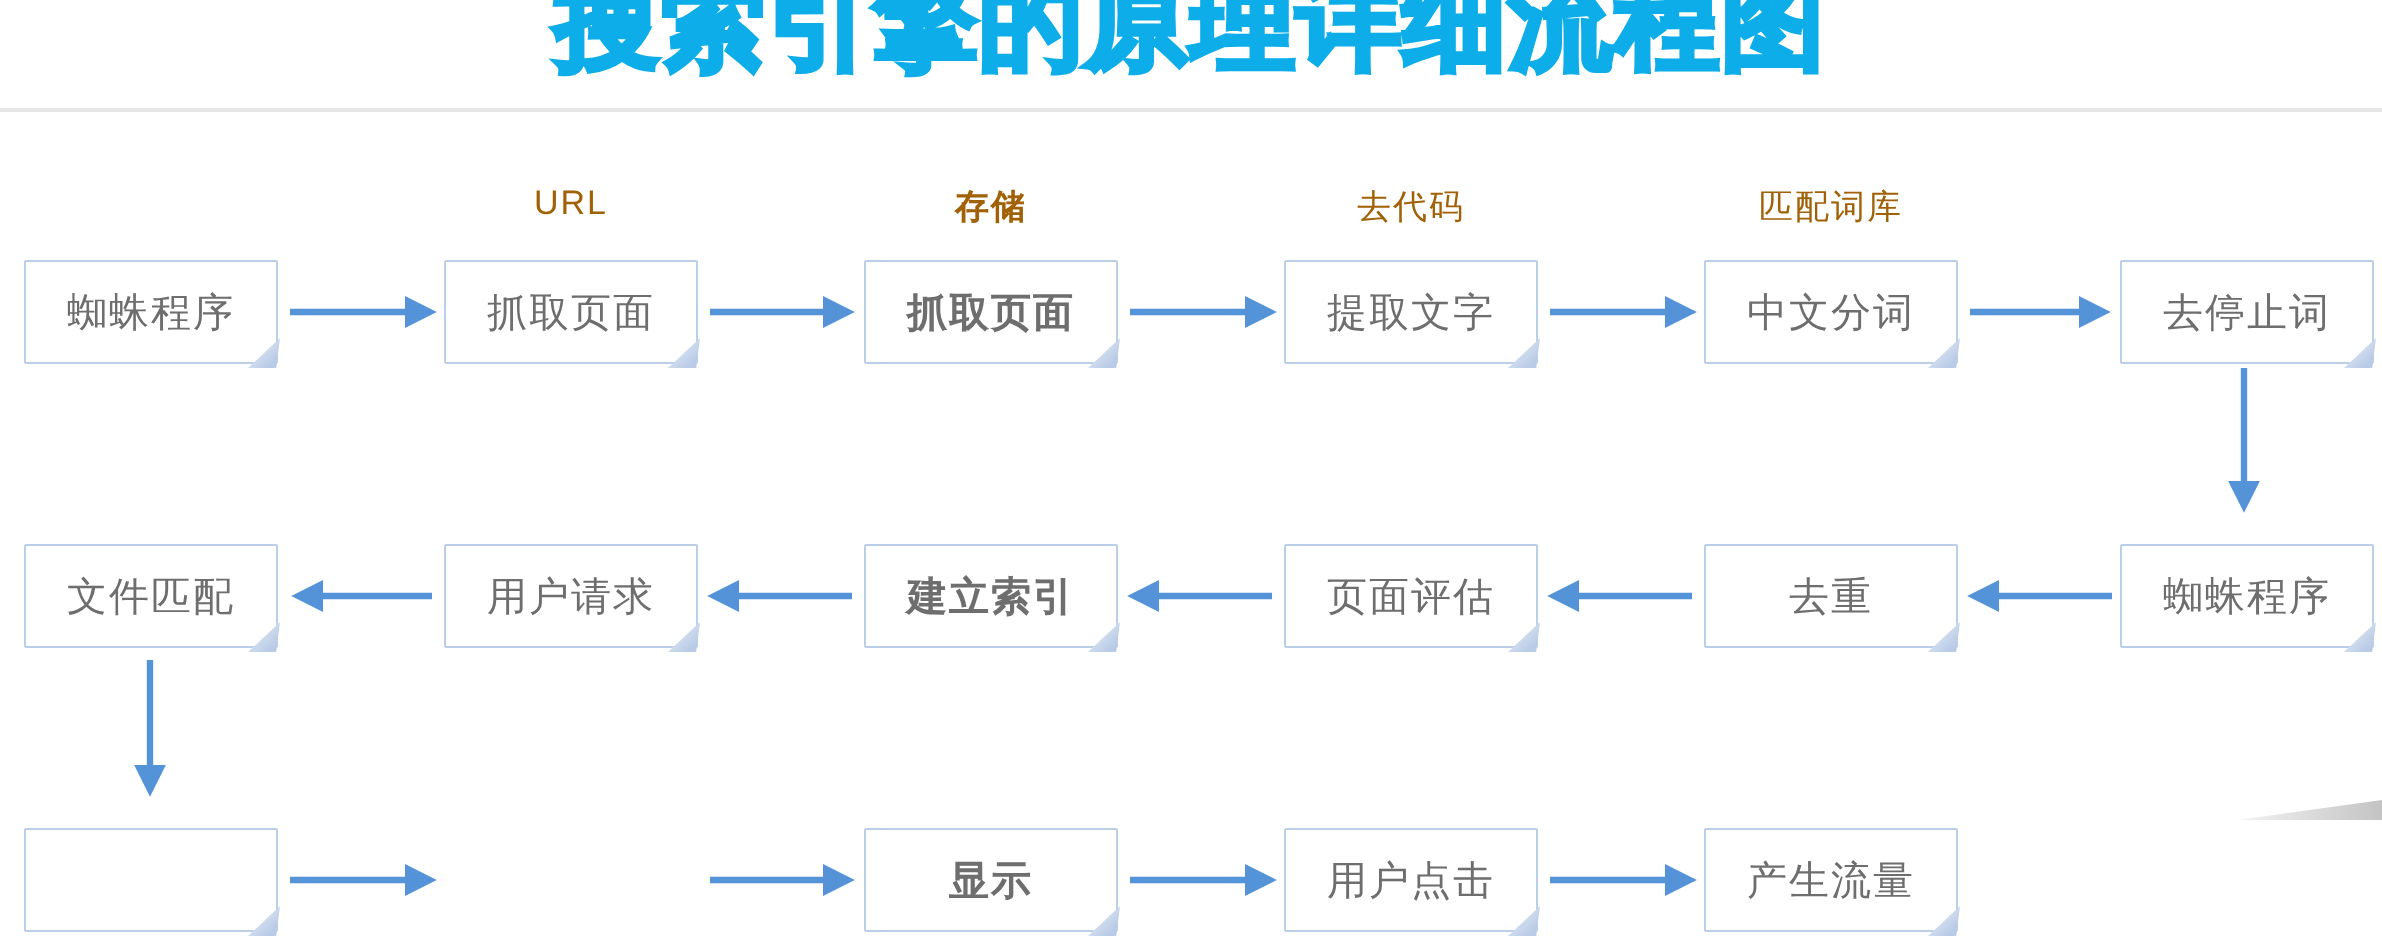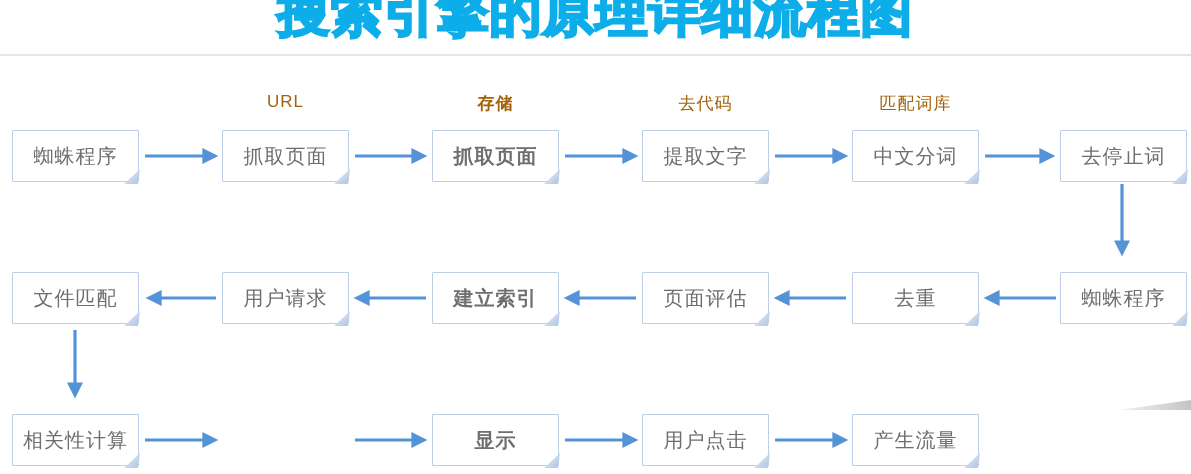--- a/index.html
+++ b/index.html
@@ -148,21 +148,20 @@
   <div class="node c4 r1">
     <span class="node-label">去重</span>
     <i class="fold"></i>
   </div>
   <div class="node c5 r1">
     <span class="node-label">蜘蛛程序</span>
     <i class="fold"></i>
   </div>
 
   <div class="node c0 r2">
-    <span class="node-label">相关性计算</span>
     <i class="fold"></i>
   </div>
   <div class="node c2 r2">
     <span class="node-label">显示</span>
     <i class="fold"></i>
   </div>
   <div class="node c3 r2">
     <span class="node-label">用户点击</span>
     <i class="fold"></i>
   </div>

